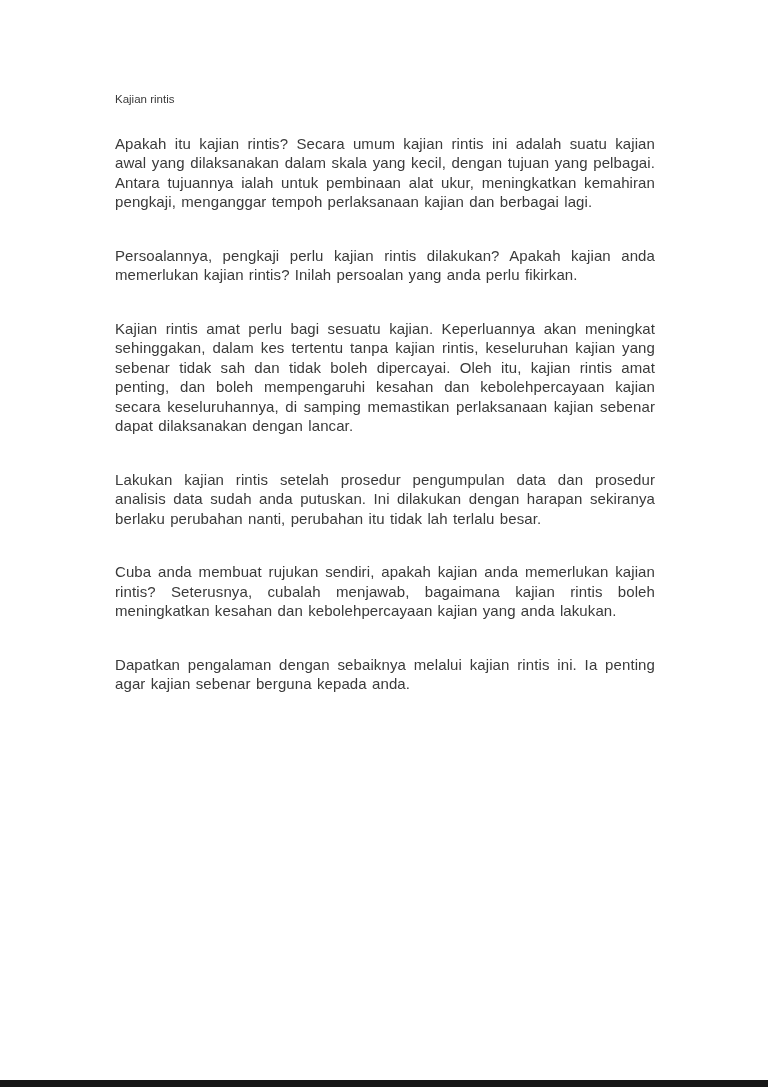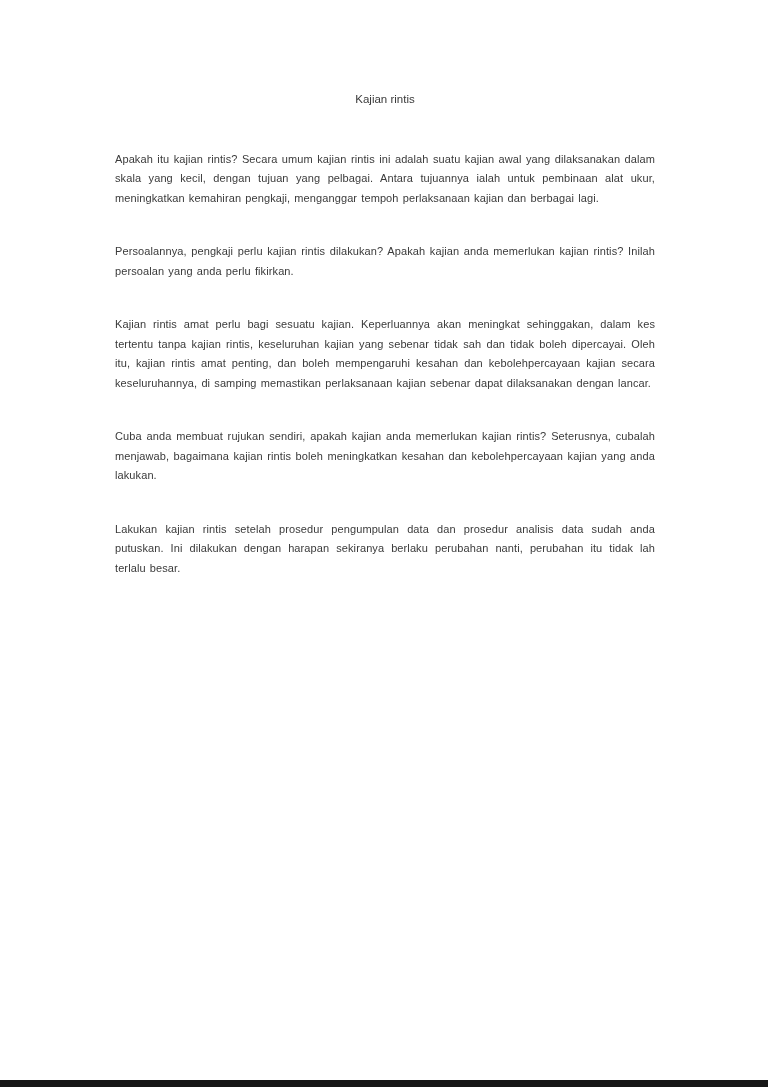--- a/index.html
+++ b/index.html
@@ -21,27 +21,26 @@
     width: 768px;
     height: 1080px;
     background: #ffffff;
     box-sizing: border-box;
     padding: 90px 113px 0 115px;
     color: #3a3a3a;
   }
   .doc-title {
     font-size: 11.5px;
     line-height: 19.5px;
-    margin: 0 0 40px 0;
+    margin: 0 0 24px 0;
     font-weight: normal;
     color: #3a3a3a;
-    text-align: center;
   }
   .doc-paragraph {
-    font-size: 11px;
+    font-size: 15px;
     line-height: 19.5px;
     margin: 0 0 34px 0;
     text-align: justify;
     color: #3a3a3a;
     letter-spacing: 0.1px;
     word-spacing: 1px;
   }
   .bottom-bar {
     position: absolute;
     left: 0;
@@ -56,20 +55,21 @@
 
 <div class="page">
   <h1 class="doc-title">Kajian rintis</h1>
 
   <p class="doc-paragraph">Apakah itu kajian rintis? Secara umum kajian rintis ini adalah suatu kajian awal yang dilaksanakan dalam skala yang kecil, dengan tujuan yang pelbagai. Antara tujuannya ialah untuk pembinaan alat ukur, meningkatkan kemahiran pengkaji, menganggar tempoh perlaksanaan kajian dan berbagai lagi.</p>
 
   <p class="doc-paragraph">Persoalannya, pengkaji perlu kajian rintis dilakukan? Apakah kajian anda memerlukan kajian rintis? Inilah persoalan yang anda perlu fikirkan.</p>
 
   <p class="doc-paragraph">Kajian rintis amat perlu bagi sesuatu kajian. Keperluannya akan meningkat sehinggakan, dalam kes tertentu tanpa kajian rintis, keseluruhan kajian yang sebenar tidak sah dan tidak boleh dipercayai. Oleh itu, kajian rintis amat penting, dan boleh mempengaruhi kesahan dan kebolehpercayaan kajian secara keseluruhannya, di samping memastikan perlaksanaan kajian sebenar dapat dilaksanakan dengan lancar.</p>
 
+  <p class="doc-paragraph">Lakukan kajian rintis setelah prosedur pengumpulan data dan prosedur analisis data sudah anda putuskan. Ini dilakukan dengan harapan sekiranya berlaku perubahan nanti, perubahan itu tidak lah terlalu besar.</p>
+
   <p class="doc-paragraph">Cuba anda membuat rujukan sendiri, apakah kajian anda memerlukan kajian rintis? Seterusnya, cubalah menjawab, bagaimana kajian rintis boleh meningkatkan kesahan dan kebolehpercayaan kajian yang anda lakukan.</p>
 
-  <p class="doc-paragraph">Lakukan kajian rintis setelah prosedur pengumpulan data dan prosedur analisis data sudah anda putuskan. Ini dilakukan dengan harapan sekiranya berlaku perubahan nanti, perubahan itu tidak lah terlalu besar.</p>
-
+  <p class="doc-paragraph">Dapatkan pengalaman dengan sebaiknya melalui kajian rintis ini. Ia penting agar kajian sebenar berguna kepada anda.</p>
 
 </div>
 
 <div class="bottom-bar"></div>
 
 </body></html>

